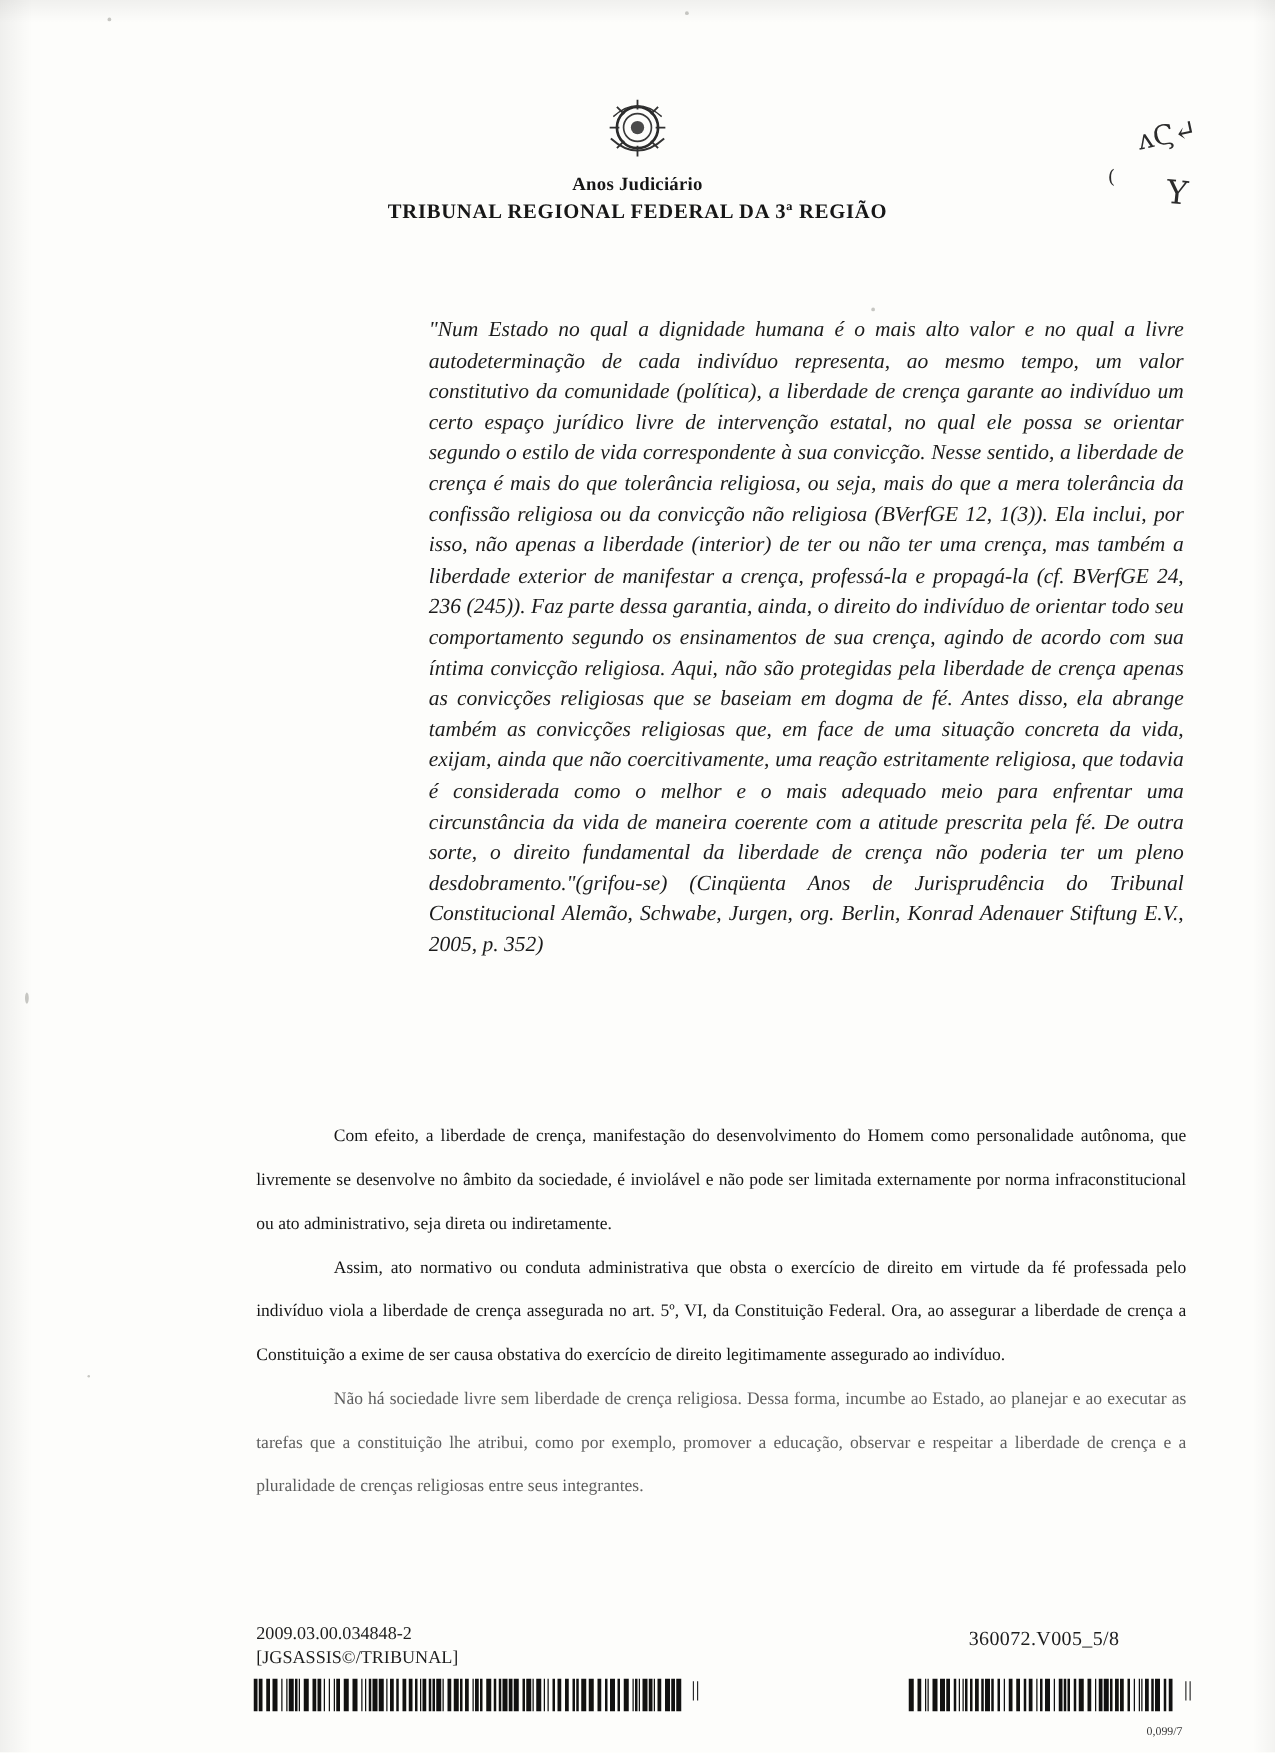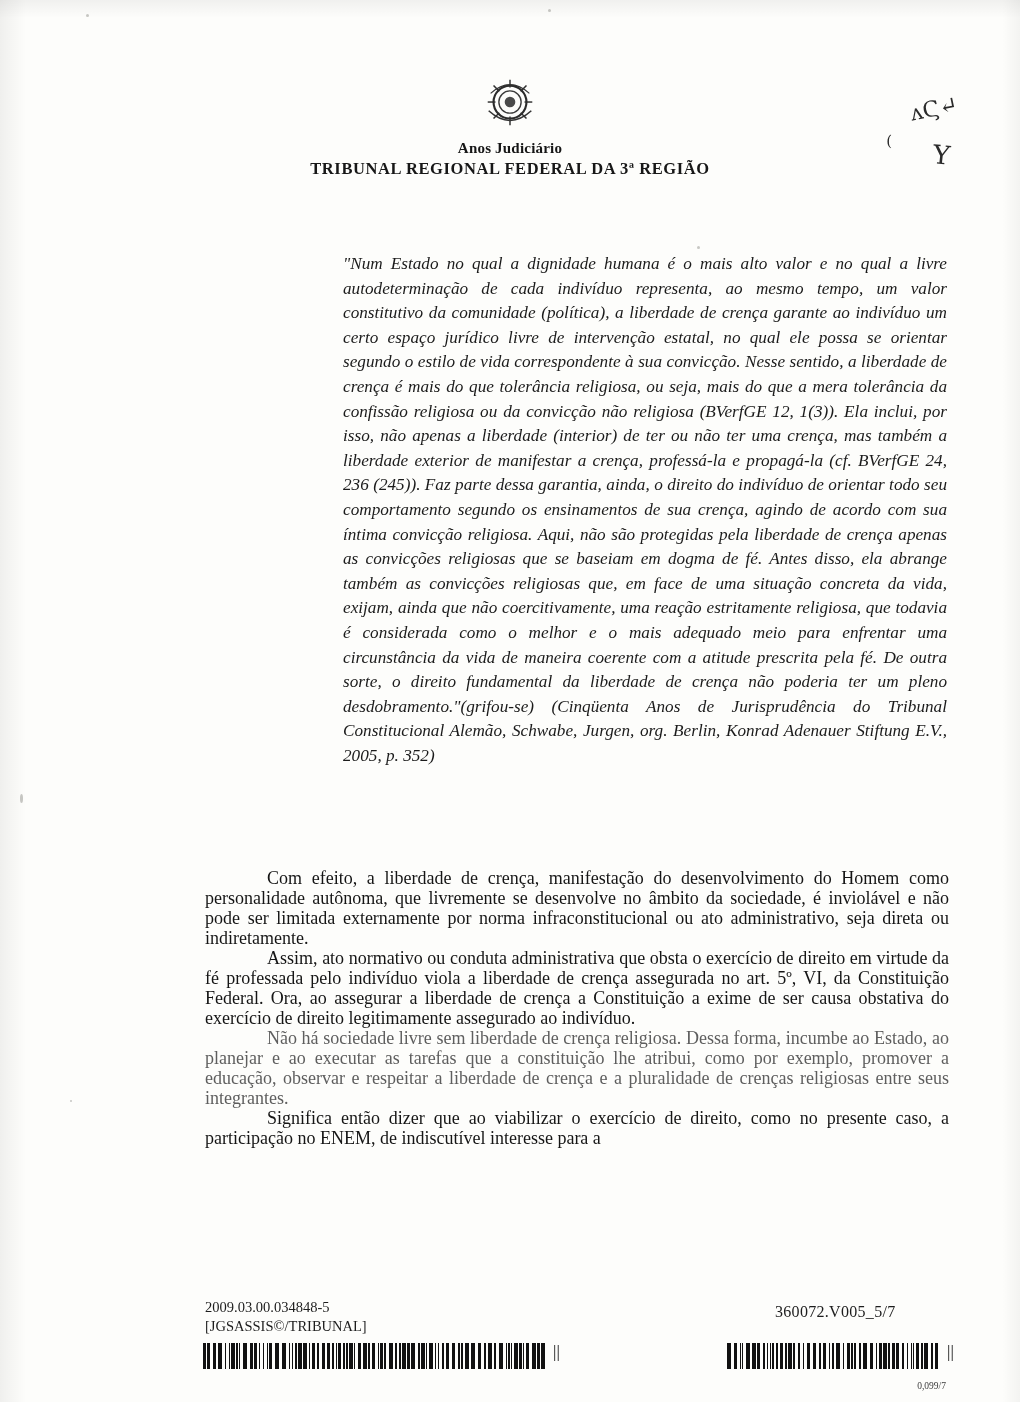--- a/index.html
+++ b/index.html
@@ -101,25 +101,25 @@
     font-size: 17.2px;
     line-height: 24.6px;
     text-align: justify;
     color: #1b1b1b;
   }
   .quote p { margin: 0; text-indent: 0; }
 
   
   .body-text {
     position: absolute;
-    top: 868px;
+    top: 892px;
     left: 205px;
     width: 744px;
-    font-size: 18px;
-    line-height: 20px;
+    font-size: 14px;
+    line-height: 35px;
     text-align: justify;
     color: #151515;
   }
   .body-text p {
     margin: 0;
     text-indent: 62px;
   }
   .faded {
     color: #5e5e5e;
   }
@@ -216,29 +216,28 @@
   <div class="hand-mark hand-c">(</div>
 
   <div class="quote">
     <p>"Num Estado no qual a dignidade humana é o mais alto valor e no qual a livre autodeterminação de cada indivíduo representa, ao mesmo tempo, um valor constitutivo da comunidade (política), a liberdade de crença garante ao indivíduo um certo espaço jurídico livre de intervenção estatal, no qual ele possa se orientar segundo o estilo de vida correspondente à sua convicção. Nesse sentido, a liberdade de crença é mais do que tolerância religiosa, ou seja, mais do que a mera tolerância da confissão religiosa ou da convicção não religiosa (BVerfGE 12, 1(3)). Ela inclui, por isso, não apenas a liberdade (interior) de ter ou não ter uma crença, mas também a liberdade exterior de manifestar a crença, professá-la e propagá-la (cf. BVerfGE 24, 236 (245)). Faz parte dessa garantia, ainda, o direito do indivíduo de orientar todo seu comportamento segundo os ensinamentos de sua crença, agindo de acordo com sua íntima convicção religiosa. Aqui, não são protegidas pela liberdade de crença apenas as convicções religiosas que se baseiam em dogma de fé. Antes disso, ela abrange também as convicções religiosas que, em face de uma situação concreta da vida, exijam, ainda que não coercitivamente, uma reação estritamente religiosa, que todavia é considerada como o melhor e o mais adequado meio para enfrentar uma circunstância da vida de maneira coerente com a atitude prescrita pela fé. De outra sorte, o direito fundamental da liberdade de crença não poderia ter um pleno desdobramento."(grifou-se) (Cinqüenta Anos de Jurisprudência do Tribunal Constitucional Alemão, Schwabe, Jurgen, org. Berlin, Konrad Adenauer Stiftung E.V., 2005, p. 352)</p>
   </div>
 
   <div class="body-text">
     <p>Com efeito, a liberdade de crença, manifestação do desenvolvimento do Homem como personalidade autônoma, que livremente se desenvolve no âmbito da sociedade, é inviolável e não pode ser limitada externamente por norma infraconstitucional ou ato administrativo, seja direta ou indiretamente.</p>
     <p>Assim, ato normativo ou conduta administrativa que obsta o exercício de direito em virtude da fé professada pelo indivíduo viola a liberdade de crença assegurada no art. 5º, VI, da Constituição Federal. Ora, ao assegurar a liberdade de crença a Constituição a exime de ser causa obstativa do exercício de direito legitimamente assegurado ao indivíduo.</p>
     <p class="faded">Não há sociedade livre sem liberdade de crença religiosa. Dessa forma, incumbe ao Estado, ao planejar e ao executar as tarefas que a constituição lhe atribui, como por exemplo, promover a educação, observar e respeitar a liberdade de crença e a pluralidade de crenças religiosas entre seus integrantes.</p>
-    <p>Significa então dizer que ao viabilizar o exercício de direito, como no presente caso, a participação no ENEM, de indiscutível interesse para a</p>
   </div>
 
   <div class="footer-left">
-    <div>2009.03.00.034848-5</div>
+    <div>2009.03.00.034848-2</div>
     <div>[JGSASSIS©/TRIBUNAL]</div>
   </div>
 
-  <div class="footer-right">360072.V005_5/7</div>
+  <div class="footer-right">360072.V005_5/8</div>
 
   <div class="barcode barcode-1">
       <i style="width: 3px;"></i>
       <i style="width: 1px; background: transparent;"></i>
       <i style="width: 3px;"></i>
       <i style="width: 3px; background: transparent;"></i>
       <i style="width: 3px;"></i>
       <i style="width: 2px; background: transparent;"></i>
       <i style="width: 4px;"></i>
       <i style="width: 3px; background: transparent;"></i>

